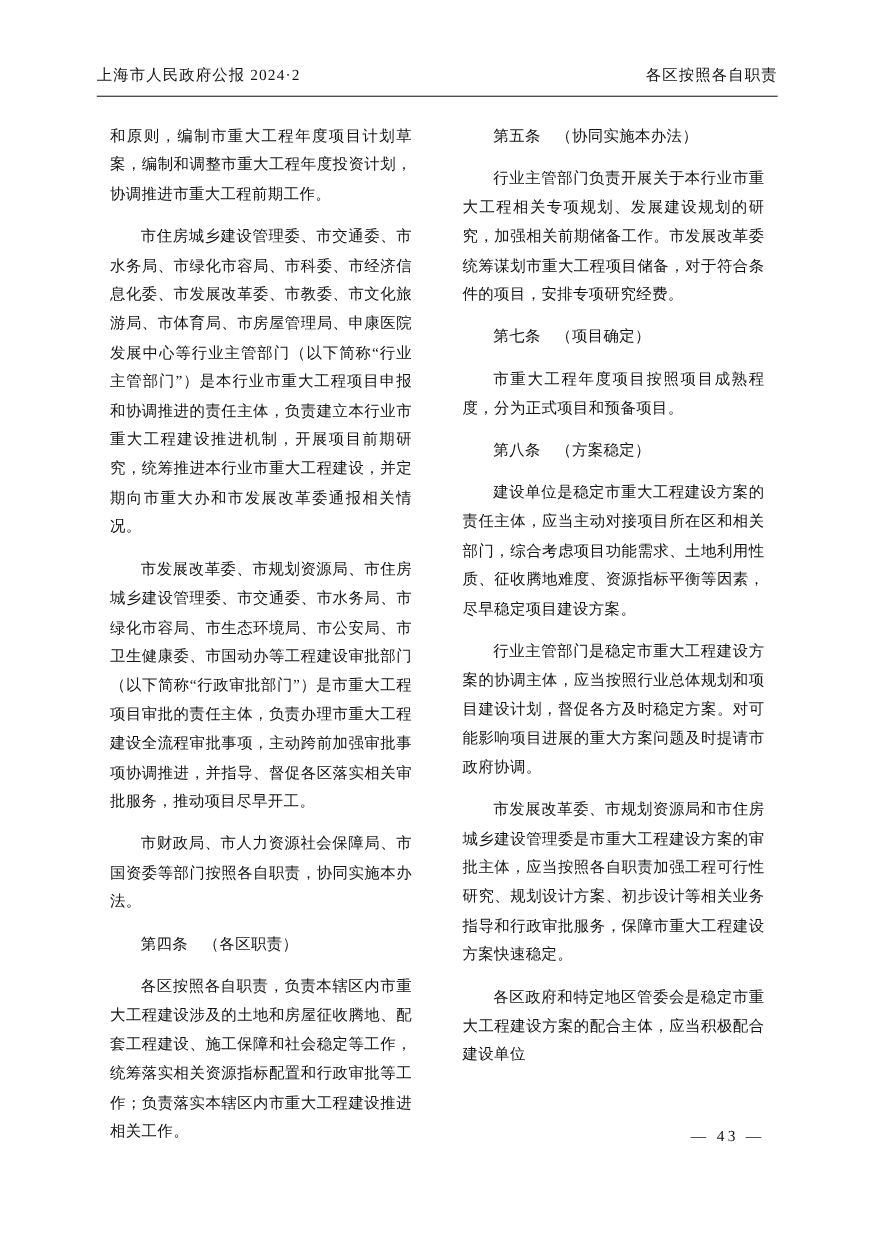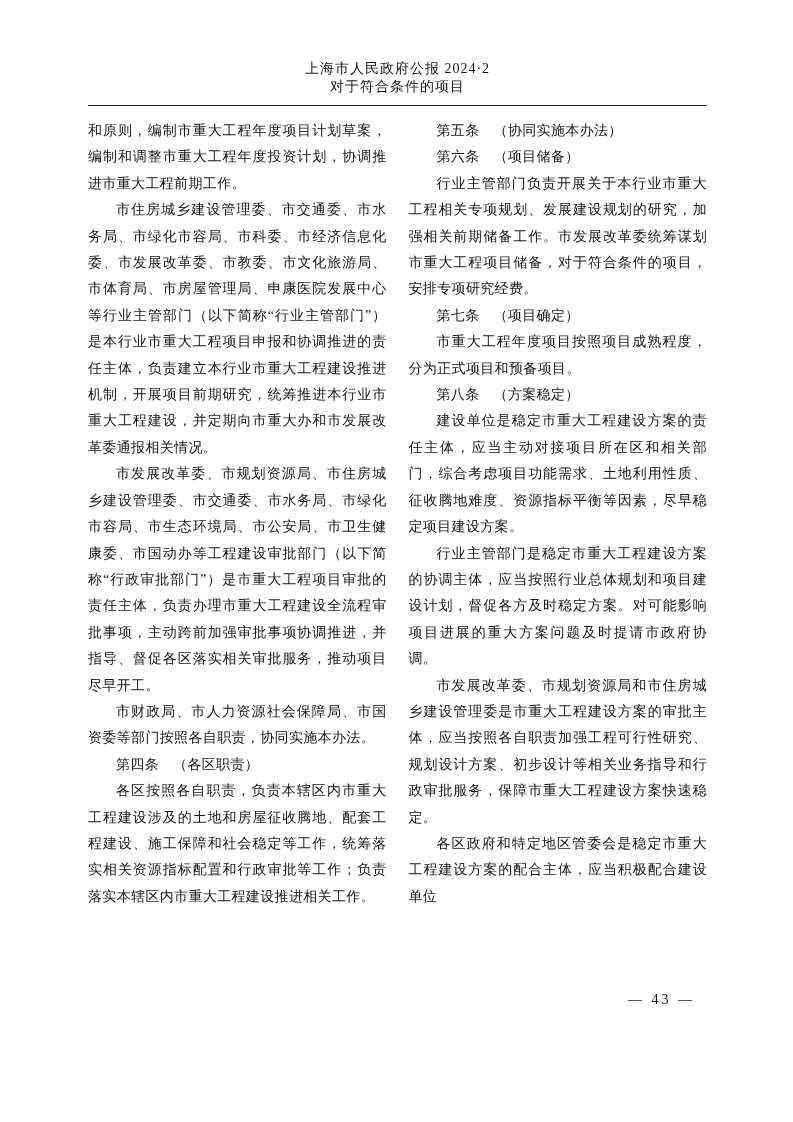--- a/index.html
+++ b/index.html
@@ -18,85 +18,83 @@
     position: relative;
     width: 793px;
     height: 1122px;
     box-sizing: border-box;
     padding: 60px 86px 0 88px;
     background: #ffffff;
   }
   .header-bar {
     display: flex;
     justify-content: space-between;
-    align-items: center;
+    align-items: flex-start;
     font-size: 14px;
     letter-spacing: 1px;
     padding-bottom: 9px;
     border-bottom: 1.6px solid #222222;
-    flex-direction: column;
   }
   .columns {
     display: flex;
     gap: 22px;
     margin-top: 12px;
   }
   .column {
     flex: 1 1 0;
     min-width: 0;
     font-size: 14px;
     letter-spacing: 0.35px;
     line-height: 26.4px;
     text-align: justify;
   }
   .para {
-    margin: 0;
+    margin: 12px;
     padding: 0;
     text-indent: 2em;
   }
   .para.continuation {
     text-indent: 0;
   }
   .para.heading .art-num {
     font-weight: normal;
   }
   .para.heading .art-title {
     margin-left: 1em;
   }
   .footer {
     position: absolute;
-    top: 992px;
+    top: 1026px;
     right: 98px;
     font-size: 14px;
     letter-spacing: 3px;
     white-space: nowrap;
   }
 </style>
 </head>
 <body>
 
 <div class="page">
 
   <div class="header-bar">
     <span class="header-left">上海市人民政府公报 2024·2</span>
-    <span class="header-right">对于符合条件的项目</span>
+    <span class="header-right">各区按照各自职责</span>
   </div>
 
   <div class="columns">
     <div class="column">
         <p class="para continuation">和原则，编制市重大工程年度项目计划草案，编制和调整市重大工程年度投资计划，协调推进市重大工程前期工作。</p>
         <p class="para body">市住房城乡建设管理委、市交通委、市水务局、市绿化市容局、市科委、市经济信息化委、市发展改革委、市教委、市文化旅游局、市体育局、市房屋管理局、申康医院发展中心等行业主管部门（以下简称“行业主管部门”）是本行业市重大工程项目申报和协调推进的责任主体，负责建立本行业市重大工程建设推进机制，开展项目前期研究，统筹推进本行业市重大工程建设，并定期向市重大办和市发展改革委通报相关情况。</p>
         <p class="para body">市发展改革委、市规划资源局、市住房城乡建设管理委、市交通委、市水务局、市绿化市容局、市生态环境局、市公安局、市卫生健康委、市国动办等工程建设审批部门（以下简称“行政审批部门”）是市重大工程项目审批的责任主体，负责办理市重大工程建设全流程审批事项，主动跨前加强审批事项协调推进，并指导、督促各区落实相关审批服务，推动项目尽早开工。</p>
         <p class="para body">市财政局、市人力资源社会保障局、市国资委等部门按照各自职责，协同实施本办法。</p>
         <p class="para heading"><span class="art-num">第四条</span><span class="art-title">（各区职责）</span></p>
         <p class="para body">各区按照各自职责，负责本辖区内市重大工程建设涉及的土地和房屋征收腾地、配套工程建设、施工保障和社会稳定等工作，统筹落实相关资源指标配置和行政审批等工作；负责落实本辖区内市重大工程建设推进相关工作。</p>
       </div>
     <div class="column">
         <p class="para heading"><span class="art-num">第五条</span><span class="art-title">（协同实施本办法）</span></p>
-        <p class="para heading"><span class="art-num">第六条</span><span class="art-title">（项目储备）</span></p>
         <p class="para body">行业主管部门负责开展关于本行业市重大工程相关专项规划、发展建设规划的研究，加强相关前期储备工作。市发展改革委统筹谋划市重大工程项目储备，对于符合条件的项目，安排专项研究经费。</p>
         <p class="para heading"><span class="art-num">第七条</span><span class="art-title">（项目确定）</span></p>
         <p class="para body">市重大工程年度项目按照项目成熟程度，分为正式项目和预备项目。</p>
         <p class="para heading"><span class="art-num">第八条</span><span class="art-title">（方案稳定）</span></p>
         <p class="para body">建设单位是稳定市重大工程建设方案的责任主体，应当主动对接项目所在区和相关部门，综合考虑项目功能需求、土地利用性质、征收腾地难度、资源指标平衡等因素，尽早稳定项目建设方案。</p>
         <p class="para body">行业主管部门是稳定市重大工程建设方案的协调主体，应当按照行业总体规划和项目建设计划，督促各方及时稳定方案。对可能影响项目进展的重大方案问题及时提请市政府协调。</p>
         <p class="para body">市发展改革委、市规划资源局和市住房城乡建设管理委是市重大工程建设方案的审批主体，应当按照各自职责加强工程可行性研究、规划设计方案、初步设计等相关业务指导和行政审批服务，保障市重大工程建设方案快速稳定。</p>
         <p class="para body">各区政府和特定地区管委会是稳定市重大工程建设方案的配合主体，应当积极配合建设单位</p>
       </div>
   </div>

